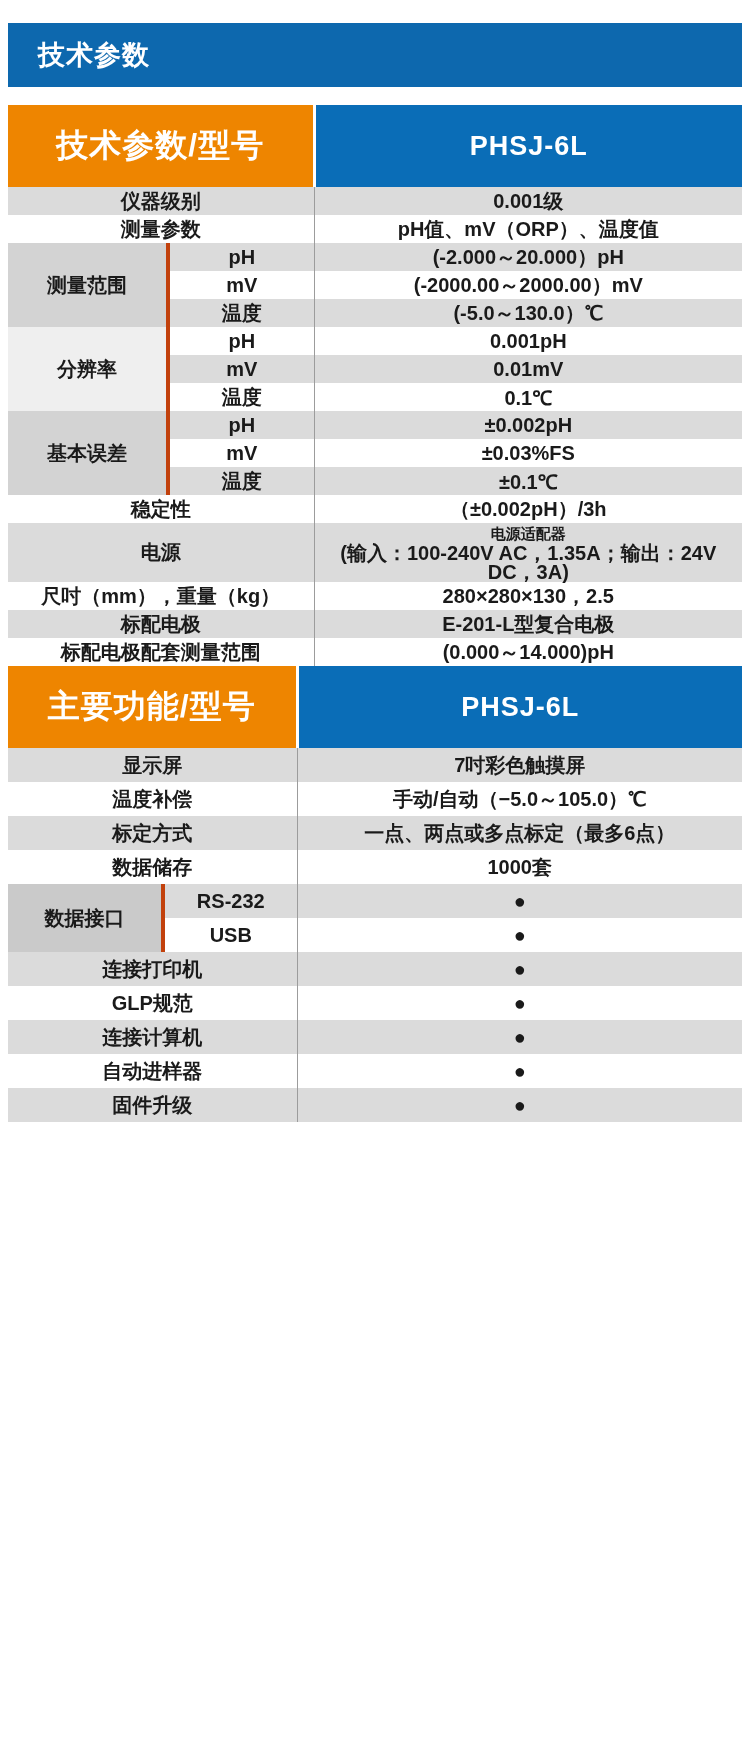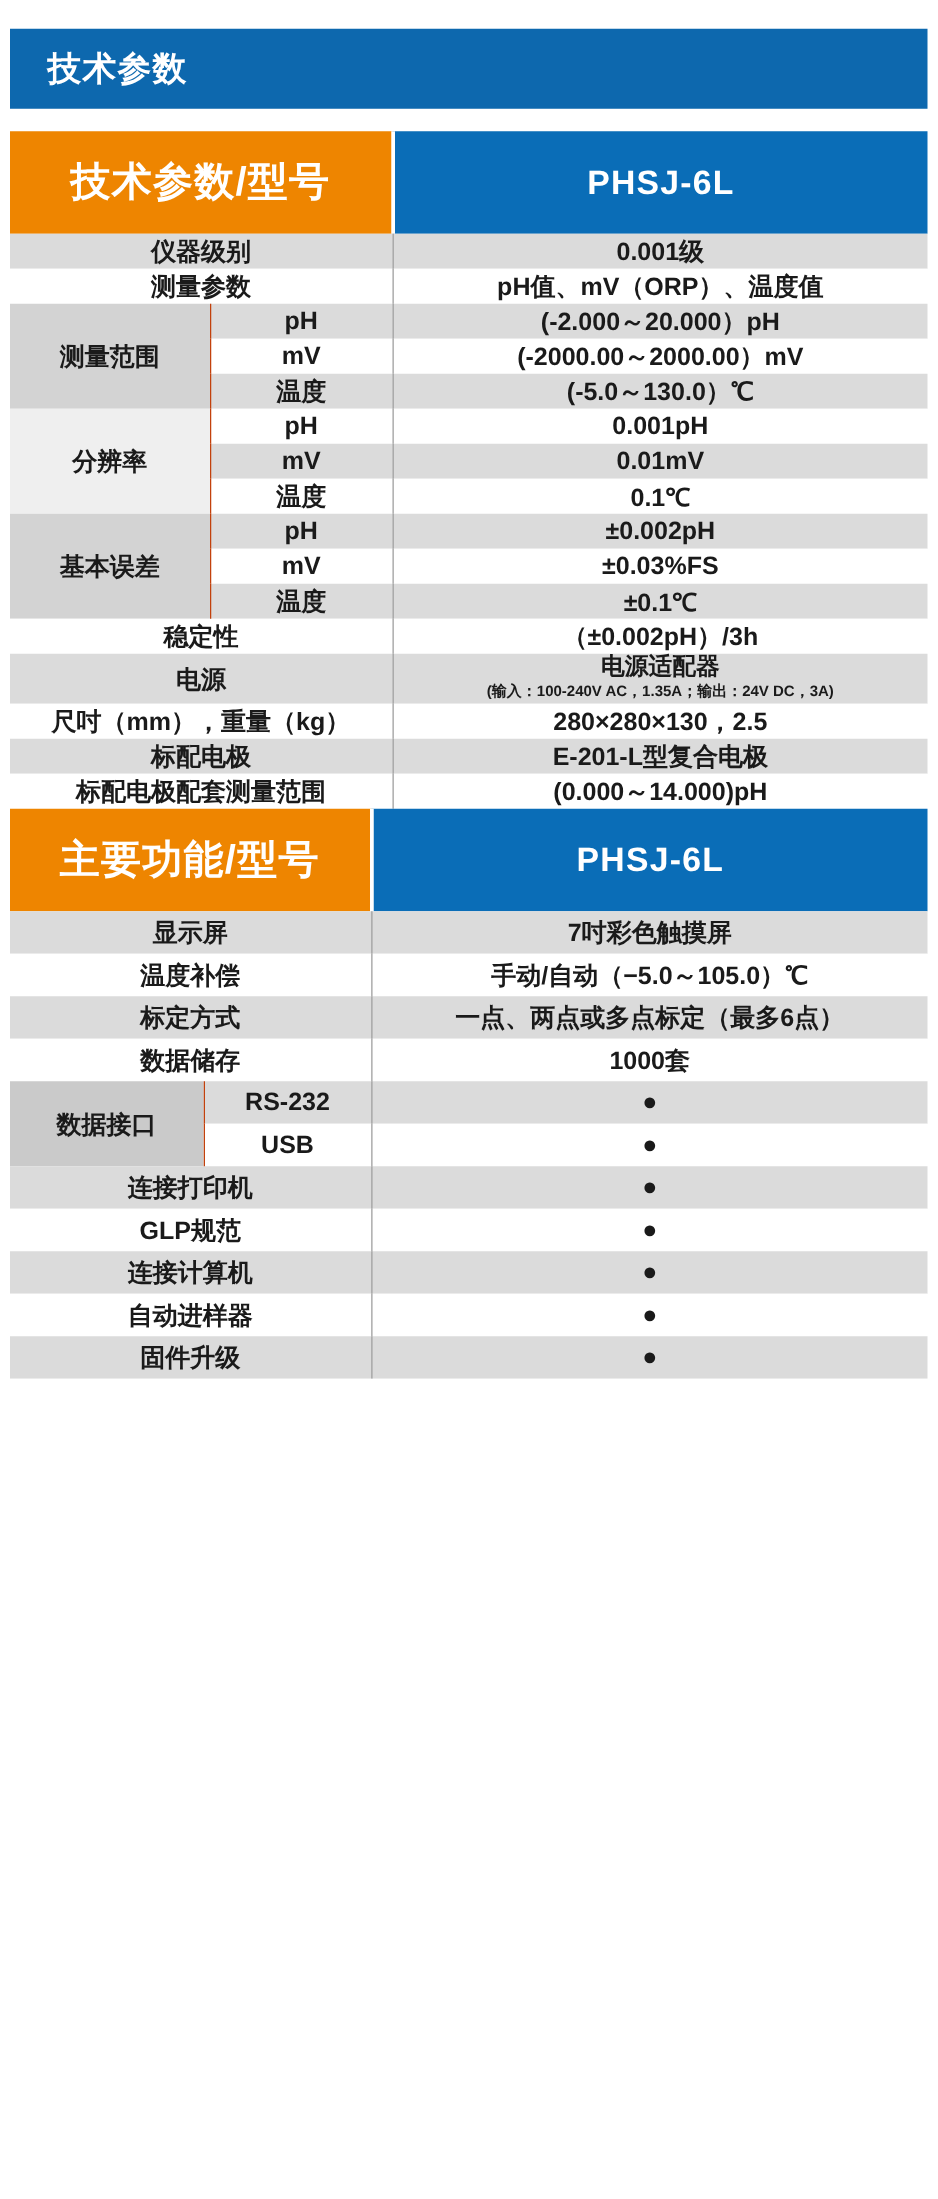--- a/index.html
+++ b/index.html
@@ -52,27 +52,27 @@
     font-size:20px;
     padding:0;
     background:#ffffff;
   }
   .t1 tr.r td{height:28px;}
   .t2 tr.r td{height:34px;}
 
   tr.gray td.lbl, tr.gray td.val, tr.gray td.sub{background:#DBDBDB;}
 
   td.lbl, td.sub{border-right:1px solid #9c9c9c;}
-  td.grp{border-right:1px solid #c2410c;margin-left:16px;}
+  td.grp{border-right:4px solid #c2410c;margin-left:16px;}
   .grp-dark{background:#D3D3D3 !important;}
   .grp-light{background:#EFEFEF !important;}
   .grp-mid{background:#CACACA !important;}
 
-  td.val-2line div.l1{font-size:19px;line-height:21px;}
-  td.val-2line div.l2{font-size:12px;line-height:19px;}
+  td.val-2line div.l1{font-size:15px;line-height:21px;}
+  td.val-2line div.l2{font-size:20px;line-height:19px;}
   td.dot{font-size:19px;}
 </style>
 </head>
 <body>
 
 <div class="page">
 
   <div class="banner b1">
     <span>技术参数</span>
   </div>

